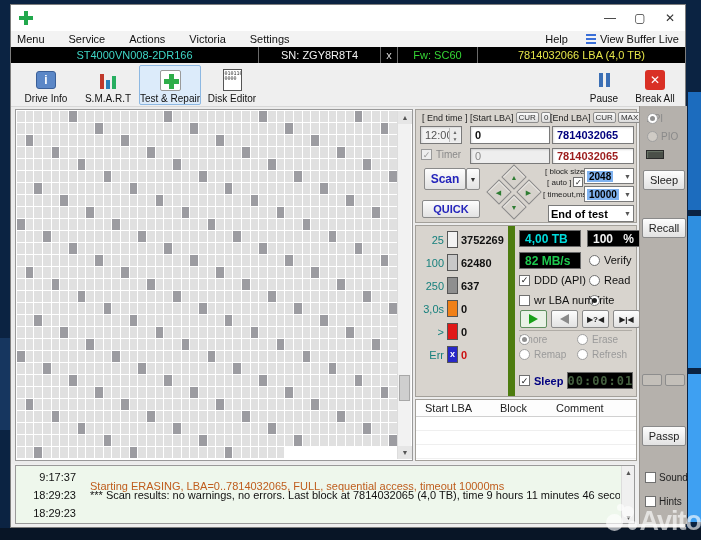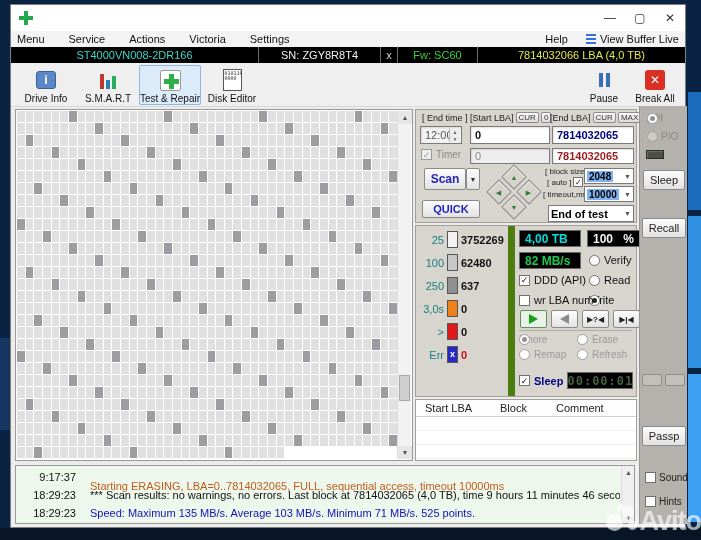--- a/index.html
+++ b/index.html
@@ -1730,21 +1730,20 @@
         <div class="log-line">
           <span class="log-time">9:17:37</span>
           <span class="log-text" style="color: rgb(191, 92, 28); margin-top: 18px;">Starting ERASING, LBA=0..7814032065, FULL, sequential access, timeout 10000ms</span>
         </div>
         <div class="log-line">
           <span class="log-time">18:29:23</span>
           <span class="log-text" style="color: rgb(17, 17, 17);">*** Scan results: no warnings, no errors. Last block at 7814032065 (4,0 TB), time 9 hours 11 minutes 46 seconds.</span>
         </div>
         <div class="log-line">
           <span class="log-time">18:29:23</span>
-          <span class="log-text" style="color: rgb(17, 17, 187);">Speed: Maximum 135 MB/s. Average 103 MB/s. Minimum 71 MB/s. 525 points.</span>
         </div>
       </div>
       <div class="log-scroll">
         <span class="ls-arrow" style="top:0;">▲</span>
         <span class="ls-arrow" style="bottom:0;">▼</span>
       </div>
     </div>
   </div>
 
   <div class="avito">

